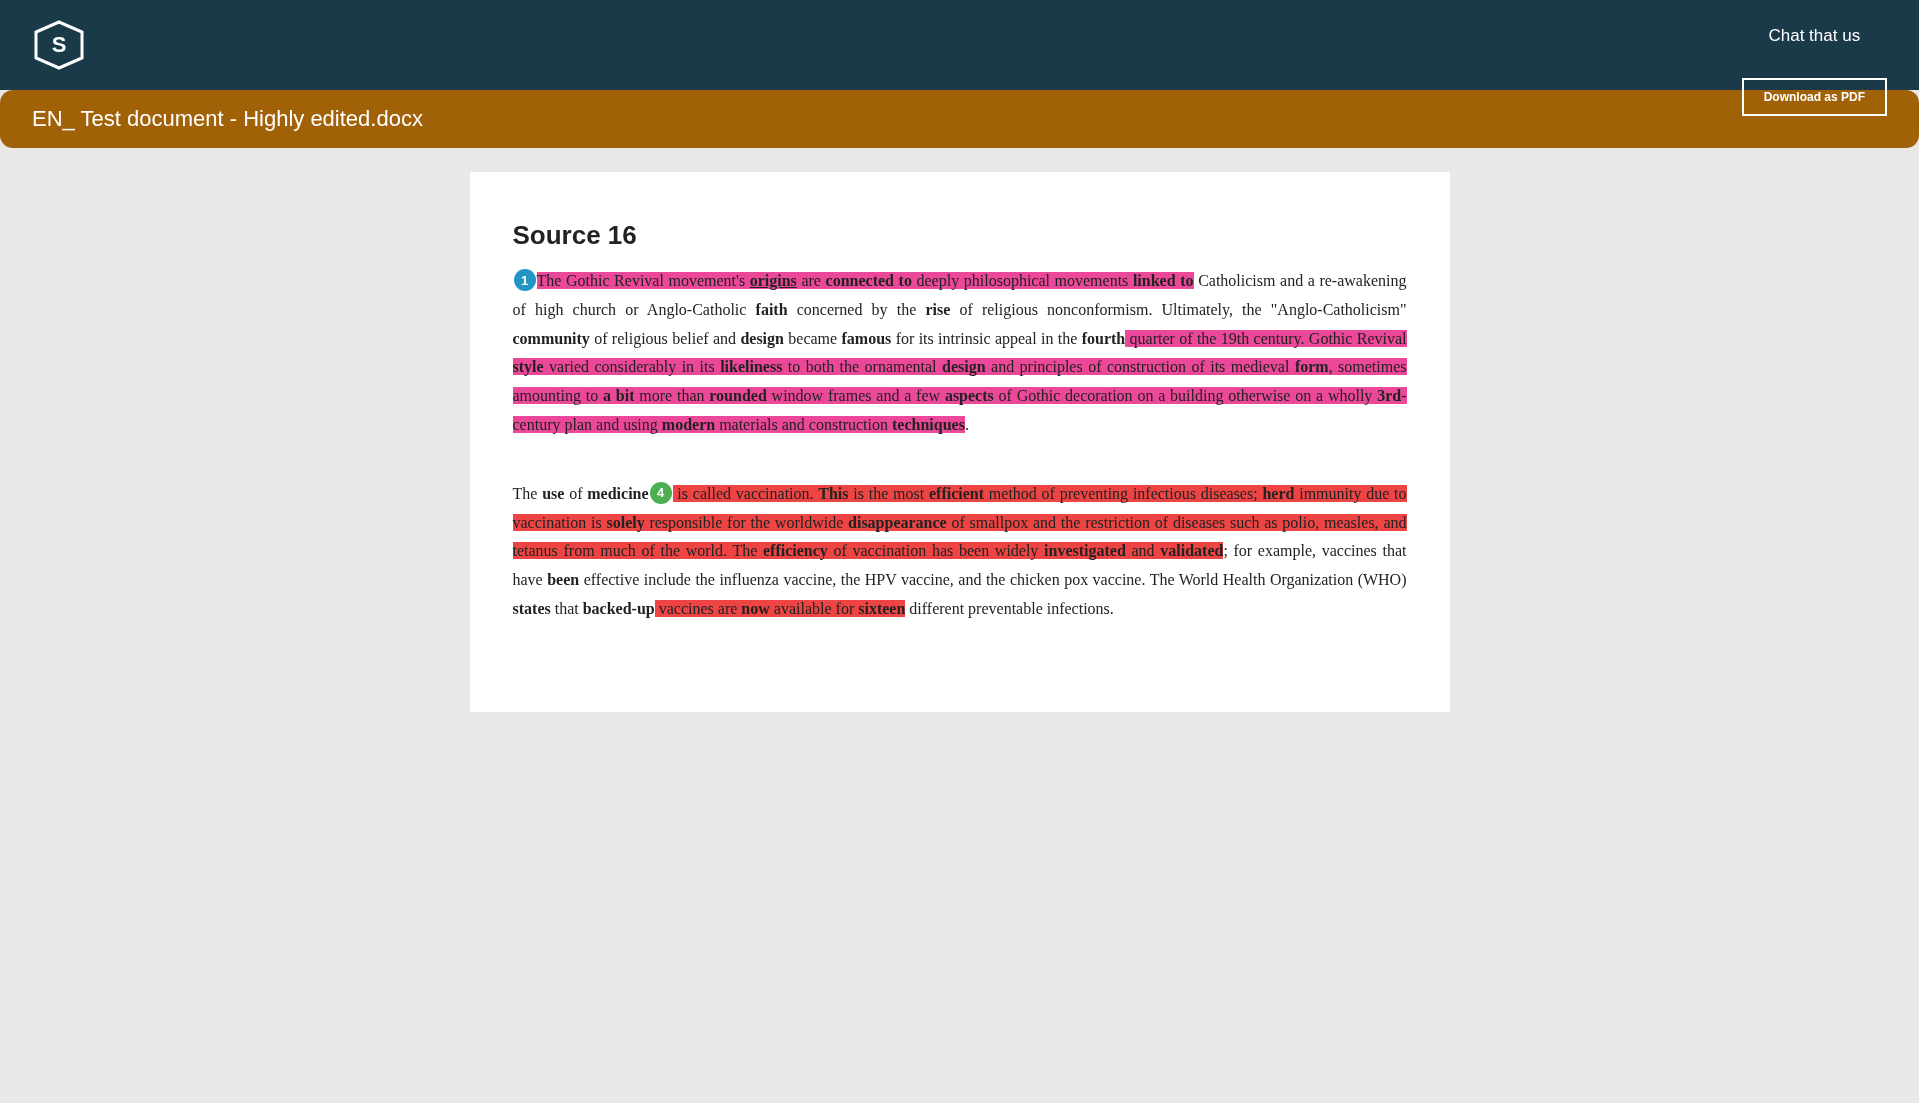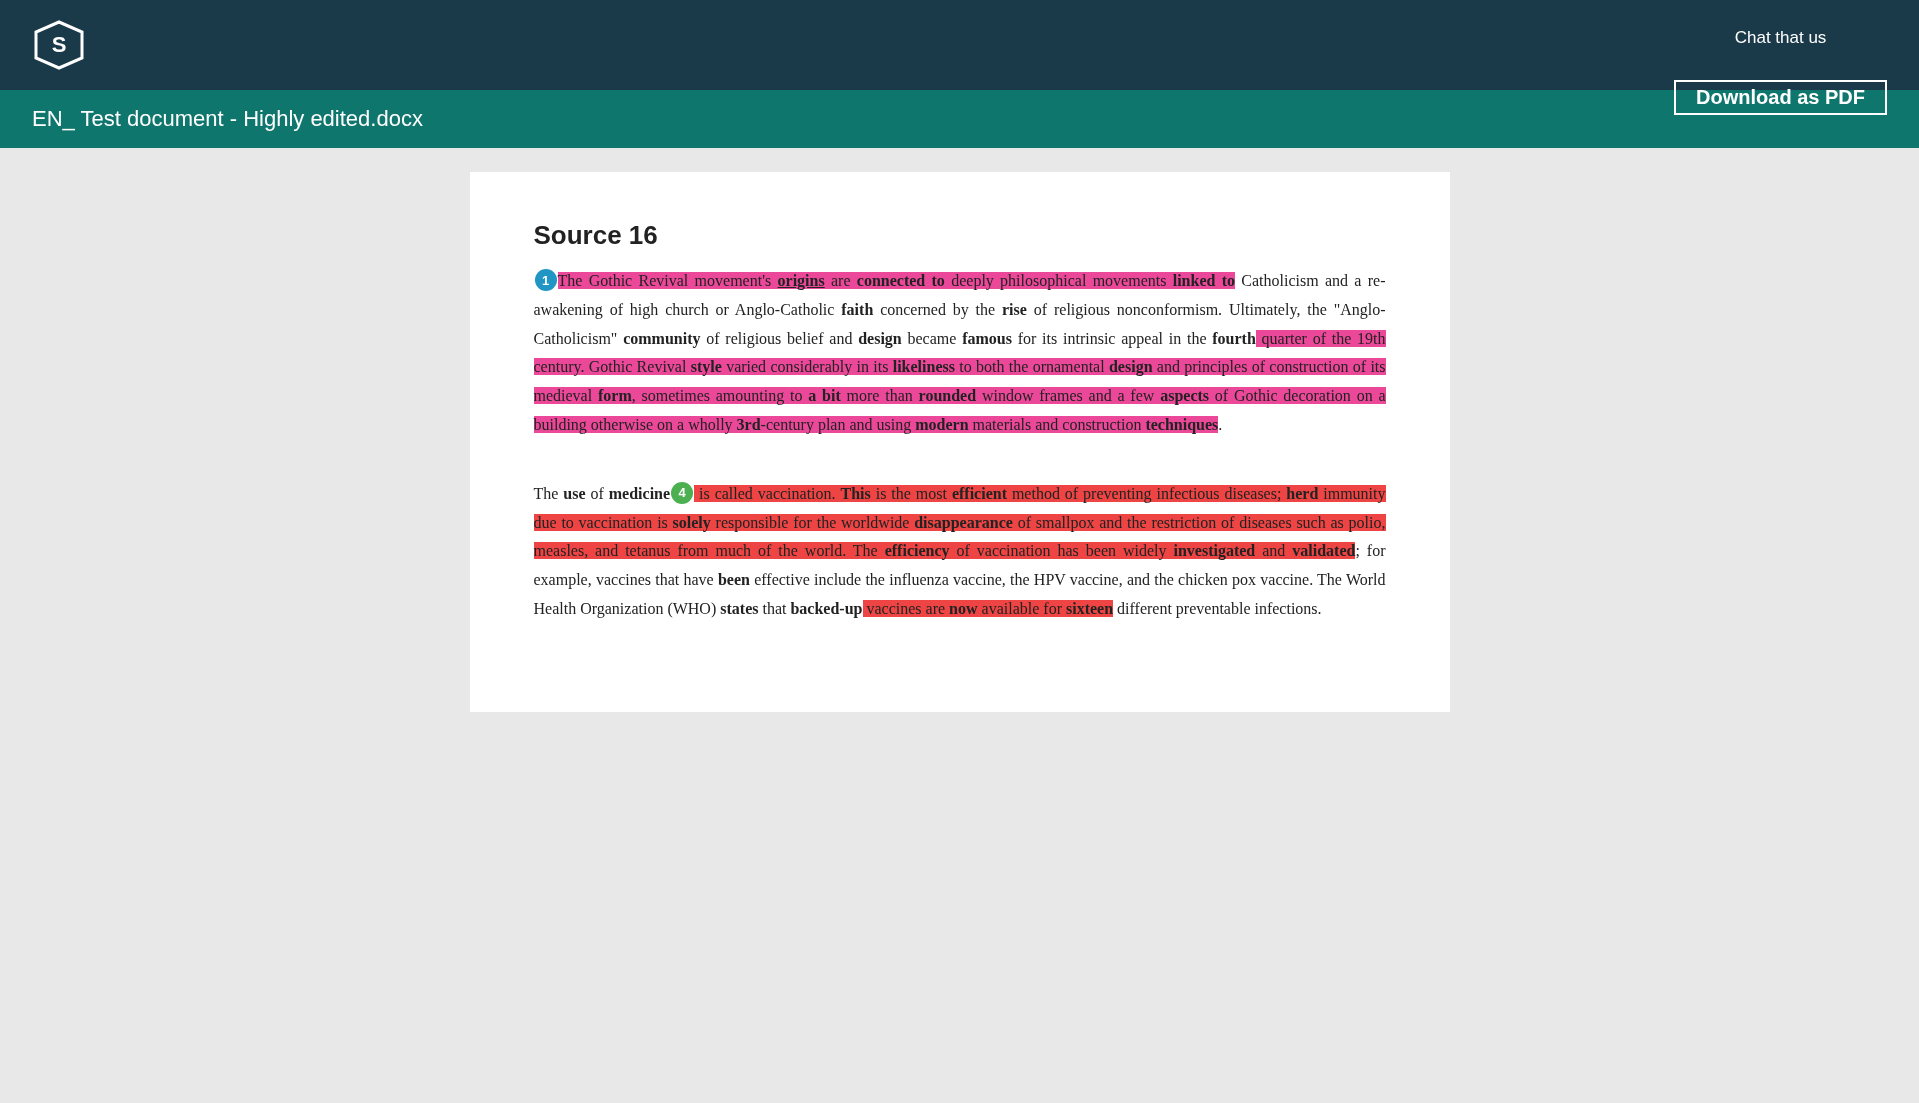--- a/index.html
+++ b/index.html
@@ -49,51 +49,52 @@
       color: #ffffff;
       font-size: 17px;
       font-family: Arial, sans-serif;
       text-decoration: none;
       cursor: pointer;
     }
     .download-btn {
       border: 2px solid #ffffff;
       color: #ffffff;
       background: transparent;
-      padding: 4px 20px;
-      font-size: 20px;
+      padding: 10px 20px;
+      font-size: 12px;
       font-weight: bold;
       font-family: Arial, sans-serif;
       cursor: pointer;
       white-space: nowrap;
     }
 
     
     .doc-title-bar {
-      background: #0f766e;
+      background: #a16207;
       padding: 16px 32px;
+      border-radius: 13px;
     }
     .doc-title {
       color: #ffffff;
       font-size: 22px;
       font-family: Arial, sans-serif;
       font-weight: normal;
     }
 
     
     .main-content {
       background: #e8e8e8;
       padding: 24px 200px;
       min-height: calc(1103px - 90px - 54px);
     }
 
     
     .doc-page {
       background: #ffffff;
-      padding: 48px 64px;
+      padding: 48px 43px;
       max-width: 980px;
       margin: 0 auto;
     }
 
     .source-heading {
       font-size: 26px;
       font-weight: bold;
       font-family: Arial, sans-serif;
       color: #222;
       margin-bottom: 16px;

